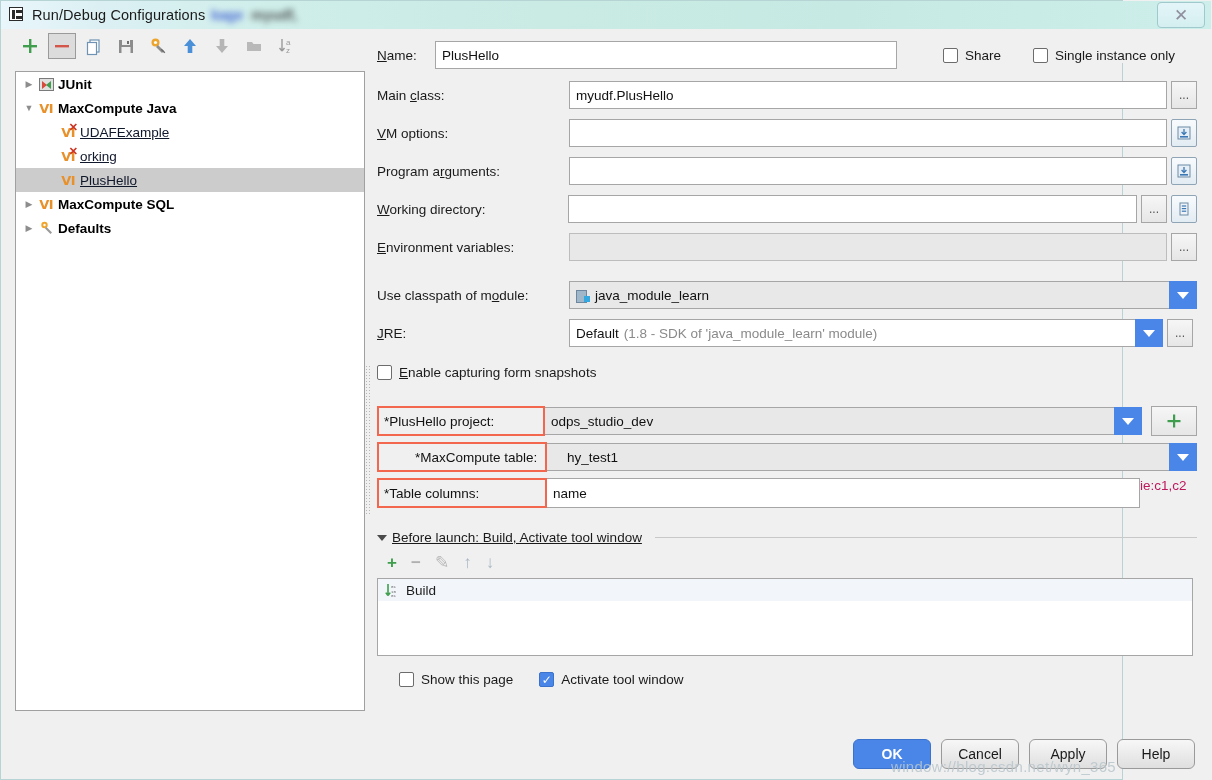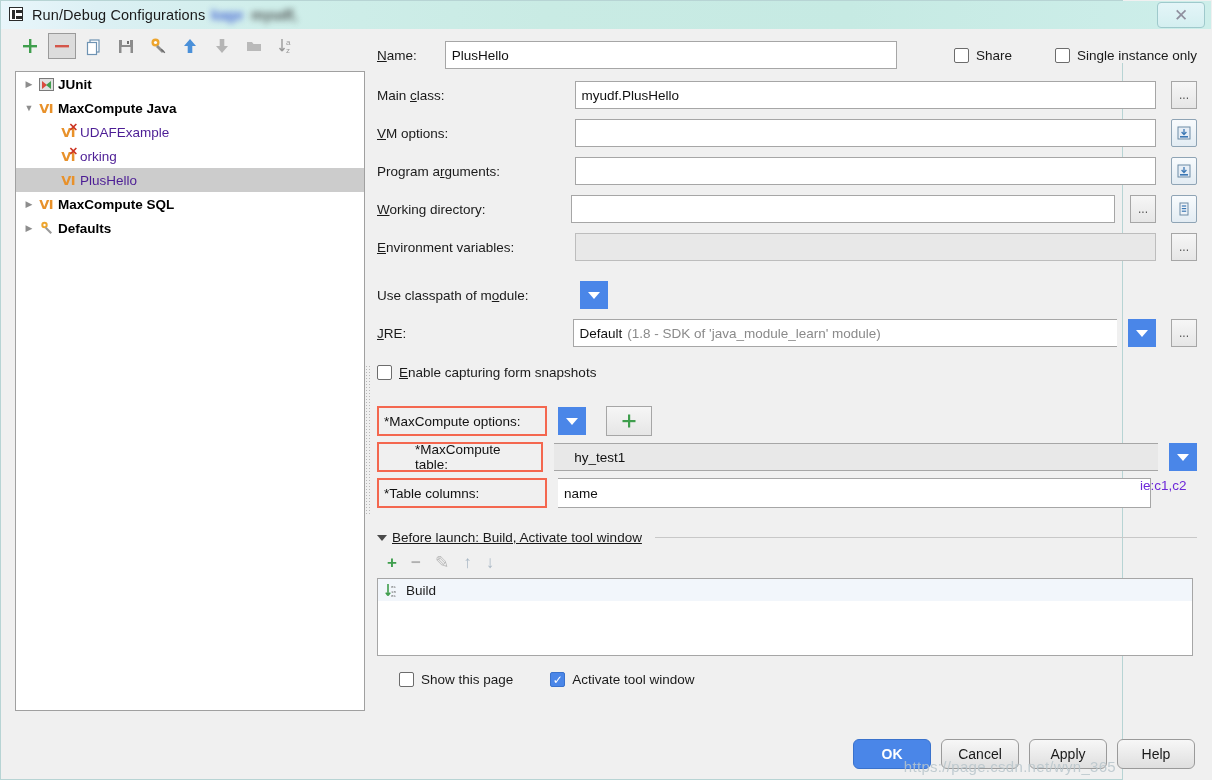--- a/index.html
+++ b/index.html
@@ -101,21 +101,21 @@
     font-size: 9px; color: #8d8d8d; flex: 0 0 auto;
   }
   .twisty.spacer { color: transparent; }
   .tr-icon {
     width: 17px; height: 17px; margin-right: 3px;
     position: relative; flex: 0 0 auto;
     display: flex; align-items: center; justify-content: center;
   }
   .tr-label { font-size: 13.5px; }
   .tr-label.bold { font-weight: bold; color: #000; }
-  .tr-label.dim { color: #4c1d95; }
+  .tr-label.dim { color: #0f172a; text-decoration: underline; }
   .indent { width: 22px; flex: 0 0 auto; }
 
   
   .mc-glyph {
     font-family: "DejaVu Sans", sans-serif;
     font-weight: bold; font-size: 13px; color: #e8912a;
     line-height: 1; transform: skewX(-6px);
   }
   .x-mark {
     position: absolute; right: -1px; top: -2px;
@@ -135,21 +135,21 @@
     width: 0; height: 0; border-top: 4px solid transparent;
     border-bottom: 4px solid transparent; border-right: 5px solid #3f9e4d;
   }
 
   
   #form {
     position: absolute; left: 376px; top: 40px;
     width: 820px; height: 670px;
   }
   .row {
-    display: flex; align-items: center; margin-bottom: 10px; gap: 11px;
+    display: flex; align-items: center; margin-bottom: 10px;
   }
   .lbl {
     font-size: 13.5px; color: #1a1a1a; white-space: nowrap;
   }
   .u { text-decoration: underline; }
   .tfield {
     height: 28px; background: #ffffff;
     border: 1px solid #a6a6a6;
     display: flex; align-items: center;
     padding: 0 6px; font-size: 13.5px; color: #111;
@@ -266,21 +266,21 @@
 
   #watermark {
     position: absolute; right: 6px; bottom: 4px;
     font-size: 15px; color: #b9c6cc; opacity: .85;
     letter-spacing: .3px; white-space: nowrap;
     font-family: "Liberation Sans", sans-serif;
   }
 
   #clip-hint {
     position: absolute; left: 1139px; top: 477px;
-    font-size: 13.5px; color: #6d28d9; white-space: nowrap;
+    font-size: 13.5px; color: #be185d; white-space: nowrap;
   }
 </style>
 </head>
 <body>
 
 <div id="window">
 
   <div id="titlebar">
     <div class="tb-icon">
       <div class="ij-logo"></div>
@@ -505,20 +505,24 @@
       <div class="tfield disabled" style="width:598px;">
         <span></span>
       </div>
       <div class="sqbtn">
         <span>...</span>
       </div>
     </div>
 
     <div class="row">
       <div class="lbl" style="width:192px;">Use classpath of m<span class="u">o</span>dule:</div>
+      <div class="tfield grey" style="width:600px;border-right:none;">
+        <span class="mod-icon"></span>
+        <span>java_module_learn</span>
+      </div>
       <div class="ddbtn">
         <span class="tri"></span>
       </div>
     </div>
 
     <div class="row" style="margin-bottom:18px;">
       <div class="lbl" style="width:192px;"><span class="u">J</span>RE:</div>
       <div class="tfield" style="width:566px;border-right:none;">
         <span style="margin-right:5px;">Default</span>
         <span style="color:#8a8a8a;">(1.8 - SDK of 'java_module_learn' module)</span>
@@ -534,21 +538,24 @@
     <div class="row" style="position:relative;margin-bottom:26px;">
       <div class="splitdots"></div>
       <div class="chk-wrap">
         <div class="cbx"></div>
         <span class="lbl"><span class="u">E</span>nable capturing form snapshots</span>
       </div>
     </div>
 
     <div class="row" style="margin-bottom:6px;">
       <div class="redbox" style="width:170px;">
-        <span>*MaxCompute options:</span>
+        <span>*PlusHello project:</span>
+      </div>
+      <div class="tfield grey" style="width:576px;border-right:none;border-left:none;">
+        <span>odps_studio_dev</span>
       </div>
       <div class="ddbtn">
         <span class="tri"></span>
       </div>
       <div class="sqbtn" style="width:46px;height:30px;margin-left:9px;">
         <svg width="18" height="18" viewBox="0 0 18 18">
           <rect x="8" y="2.5" width="2.2" height="13" fill="#3f9e4d"></rect>
           <rect x="2.5" y="8" width="13" height="2.2" fill="#3f9e4d"></rect>
         </svg>
       </div>
@@ -618,15 +625,15 @@
 
   <div id="clip-hint">ie:c1,c2</div>
 
   <div id="bottom-bar">
     <div class="dlgbtn primary">OK</div>
     <div class="dlgbtn">Cancel</div>
     <div class="dlgbtn">Apply</div>
     <div class="dlgbtn">Help</div>
   </div>
 
-  <div id="watermark">https://page.csdn.net/wyn_365</div>
+  <div id="watermark">window://blog.csdn.net/wyn_365</div>
 
 </div>
 
 </body></html>

